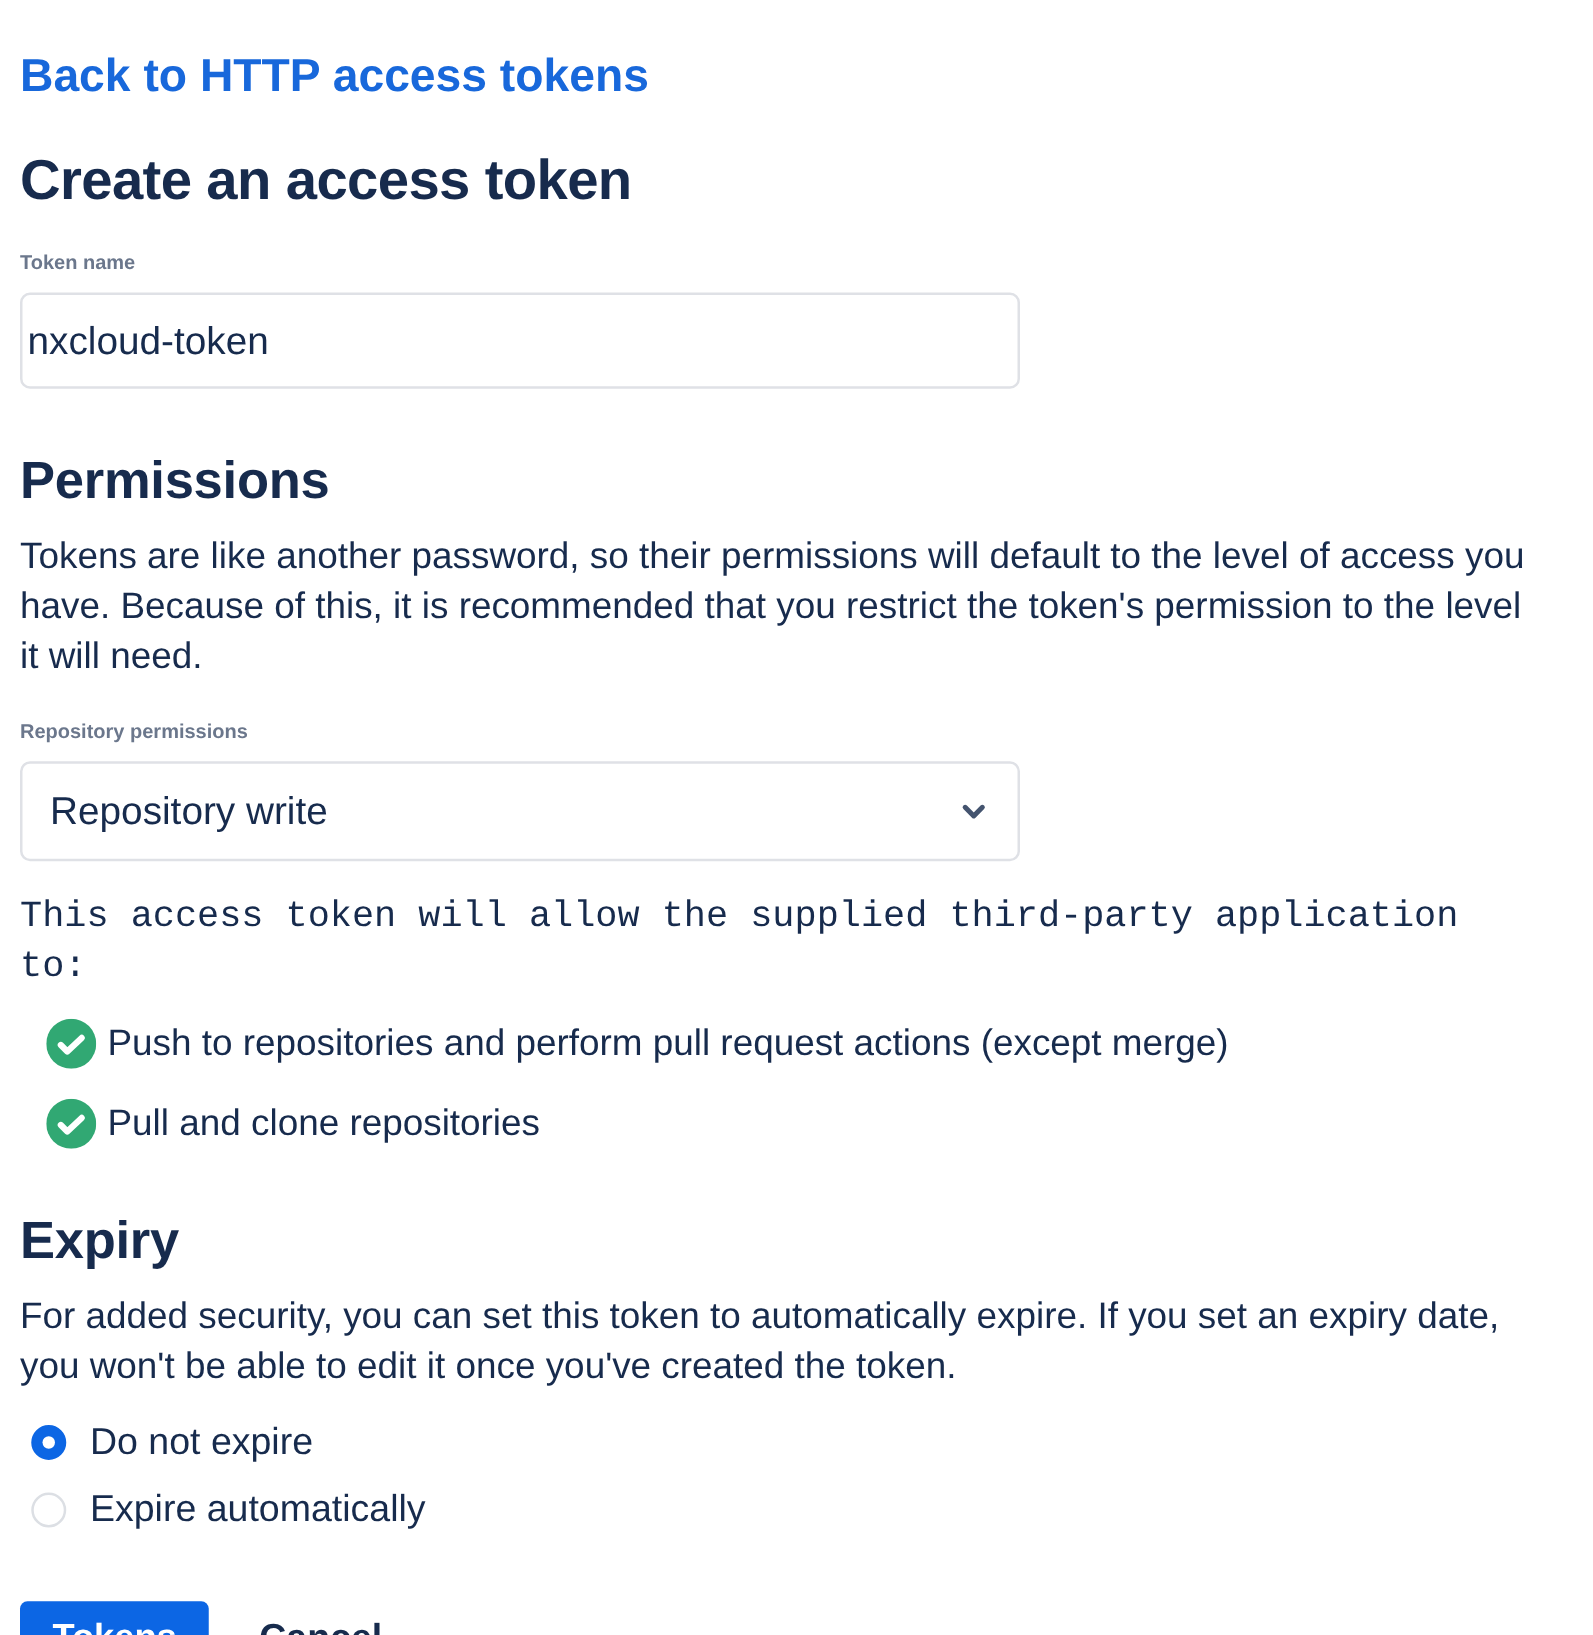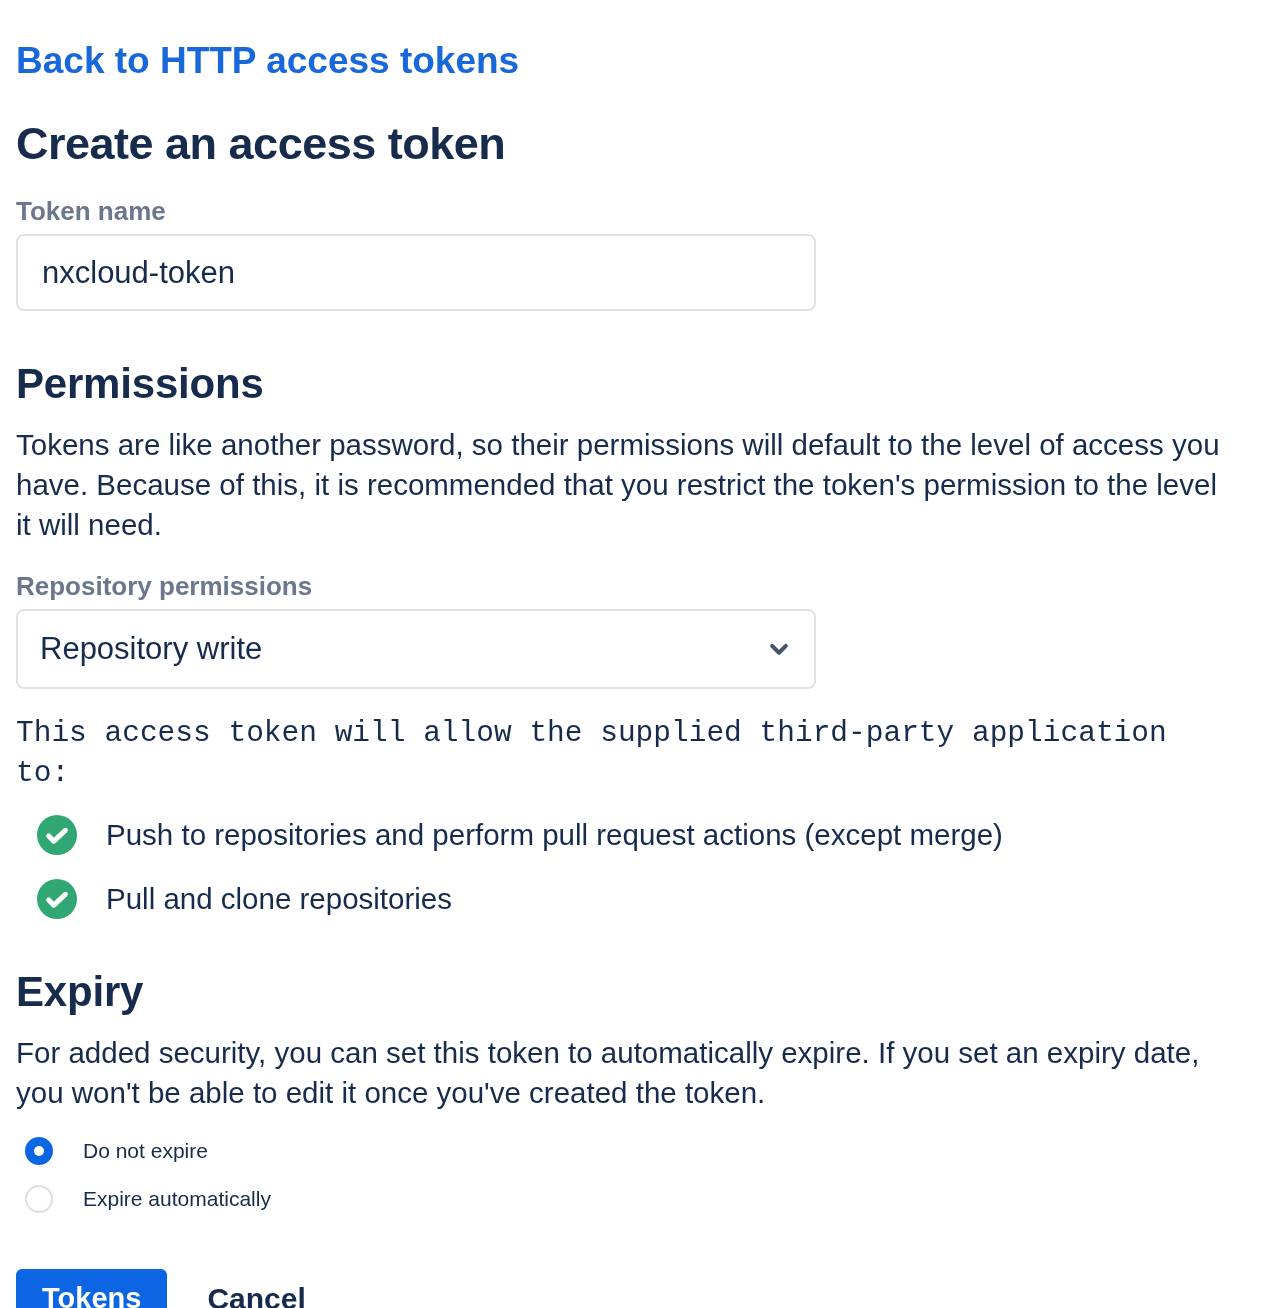--- a/index.html
+++ b/index.html
@@ -23,55 +23,55 @@
   .back-link{
     display:inline-block;color:var(--link-blue);
     font-size:37px;font-weight:700;line-height:34px;
     text-decoration:none;cursor:pointer;
   }
   h1.page-title{
     margin:40px 0 0 0;font-size:45px;line-height:52px;
     font-weight:700;letter-spacing:-0.5px;color:var(--text-navy);
   }
   .field-label{
-    display:block;margin:26px 0 0 0;font-size:26px;line-height:30px;
+    display:block;margin:26px 0 0 0;font-size:16px;line-height:30px;
     font-weight:700;color:var(--label-gray);
   }
   .text-input{
     display:block;margin-top:8px;width:800px;height:77px;
     border:2.5px solid var(--border-gray);border-radius:8px;
-    padding:0 24px;font-size:31px;color:var(--text-navy);
+    padding:0 4px;font-size:31px;color:var(--text-navy);
     font-family:inherit;background:#fff;outline:none;
   }
   h2.section-heading{
     margin:52px 0 0 0;font-size:42px;line-height:42px;
     font-weight:700;letter-spacing:-0.2px;color:var(--text-navy);
   }
   .body-text{
     margin:20px 0 0 0;max-width:1216px;
     font-size:29.5px;line-height:40px;color:var(--text-navy);
   }
   .select-box{
     margin-top:8px;width:800px;height:80px;
     border:2.5px solid var(--border-gray);border-radius:8px;
     background:#fff;display:flex;align-items:center;
     justify-content:space-between;padding:0 20px 0 22px;
     font-size:31px;color:var(--text-navy);cursor:pointer;gap:11px;
   }
   .select-box .chevron{flex:0 0 auto;display:block;}
   .allow-intro{margin-top:24px;font-family:Liberation Mono, monospace;}
   .cap-row{
-    margin:24px 0 0 21px;display:flex;align-items:center;gap:29px;
+    margin:24px 0 0 21px;display:flex;align-items:center;gap:9px;
     font-size:29.5px;line-height:40px;color:var(--text-navy);
   }
   .cap-row:nth-of-type(2){margin-top:22px;}
   .check-circle{width:40px;height:40px;flex:0 0 auto;display:block;}
   .radio-row{
-    margin:24px 0 0 9px;display:flex;align-items:center;gap:30px;
-    font-size:21px;color:var(--text-navy);cursor:pointer;
+    margin:24px 0 0 9px;display:flex;align-items:center;gap:19px;
+    font-size:30px;color:var(--text-navy);cursor:pointer;
   }
   .radio-row + .radio-row{margin-top:20px;}
   .radio{
     width:28px;height:28px;border-radius:50%;flex:0 0 auto;
     background:#fff;border:2.5px solid #DCDFE4;position:relative;
   }
   .radio.selected{
     background:var(--button-blue);border-color:var(--button-blue);
   }
   .radio.selected::after{

